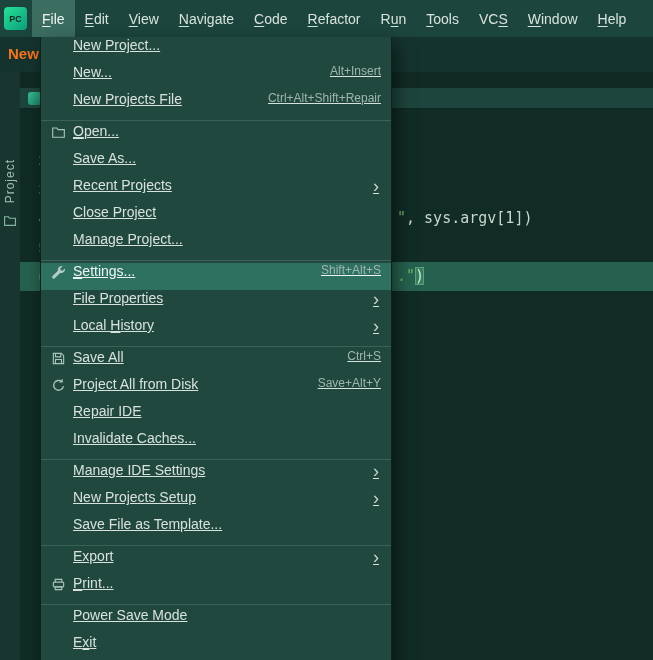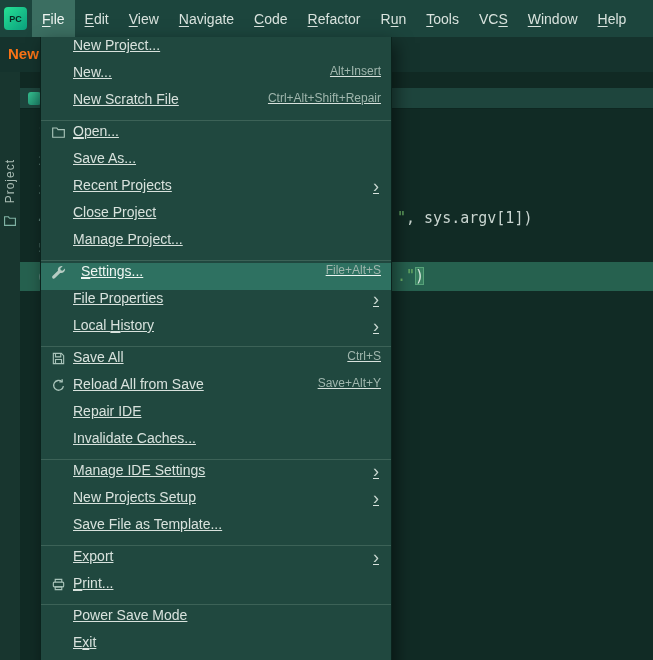--- a/index.html
+++ b/index.html
@@ -46,21 +46,21 @@
                color:#c9d5d0; white-space:pre; }
   .str { color:var(--string,#6db368); }
   .paren-hl { background:rgba(90,180,125,.35); box-shadow:inset 0 0 0 1px #57a279; color:#d4e4da; }
 
   
   .dropdown { position:absolute; top:37px; left:40px; width:352px; height:700px;
               background:var(--menu-bg,#20483f); border:1px solid #0b231d; border-top:none;
               box-shadow:4px 6px 16px rgba(0,0,0,.5); z-index:10; }
   .menu-item { height:27px; display:flex; align-items:flex-start; padding:0 10px 0 8px;
                font-size:14px; color:#d8e2dd; cursor:default;text-decoration:underline; }
-  .menu-item.selected { background:var(--menu-selection,#2e7161); color:#eef6f2;gap:8px; }
+  .menu-item.selected { background:var(--menu-selection,#2e7161); color:#eef6f2; }
   .mi-icon { width:18px; min-width:18px; height:18px; margin-right:6px;
              display:flex; align-items:center; justify-content:center; }
   .mi-label { white-space:pre; }
   .mi-shortcut { margin-left:auto; font-size:12px; color:#9fb6ad; padding-left:20px; white-space:pre; }
   .mi-arrow { margin-left:auto; font-size:18px; color:#c6d5ce; line-height:1; padding-right:2px; }
   .menu-sep { height:1px; margin:2px 0; background:#3c6257; }
 </style>
 </head>
 <body>
 
@@ -144,21 +144,21 @@
         <span class="mi-icon"></span>
         <span class="mi-label">New Project...</span>
       </div>
       <div class="menu-item">
         <span class="mi-icon"></span>
         <span class="mi-label">New...</span>
         <span class="mi-shortcut">Alt+Insert</span>
       </div>
       <div class="menu-item">
         <span class="mi-icon"></span>
-        <span class="mi-label">New Scratch File</span>
+        <span class="mi-label">New Projects File</span>
         <span class="mi-shortcut">Ctrl+Alt+Shift+Repair</span>
       </div>
       <div class="menu-sep"></div>
       <div class="menu-item">
         <span class="mi-icon">
           <svg width="15" height="15" viewBox="0 0 16 16" fill="none" stroke="#a9c4ba" stroke-width="1.2">
             <path d="M1.8 13V3.2h4.4l1.3 1.7h6.7V13z"></path>
           </svg>
         </span>
         <span class="mi-label"><span class="mn">O</span>pen...</span>
@@ -181,21 +181,21 @@
         <span class="mi-label">Manage Project...</span>
       </div>
       <div class="menu-sep"></div>
       <div class="menu-item selected">
         <span class="mi-icon">
           <svg width="15" height="15" viewBox="0 0 16 16" fill="#b6ccc3">
             <path d="M15 4.6a4 4 0 0 1-5.2 3.8L4 14.2a1.7 1.7 0 0 1-2.4-2.4l5.8-5.8A4 4 0 0 1 11.2 1c.4 0 .8.1 1.2.2L9.9 3.7l.5 2 2 .5 2.5-2.5c.1.3.1.6.1.9z"></path>
           </svg>
         </span>
         <span class="mi-label"><span class="mn">S</span>ettings...</span>
-        <span class="mi-shortcut">File+Alt+S</span>
+        <span class="mi-shortcut">Shift+Alt+S</span>
       </div>
       <div class="menu-item">
         <span class="mi-icon"></span>
         <span class="mi-label">File Properties</span>
         <span class="mi-arrow">›</span>
       </div>
       <div class="menu-item">
         <span class="mi-icon"></span>
         <span class="mi-label">Local <span class="mn">H</span>istory</span>
         <span class="mi-arrow">›</span>
@@ -212,21 +212,21 @@
         <span class="mi-label">Save All</span>
         <span class="mi-shortcut">Ctrl+S</span>
       </div>
       <div class="menu-item">
         <span class="mi-icon">
           <svg width="15" height="15" viewBox="0 0 16 16" fill="none" stroke="#a9c4ba" stroke-width="1.4">
             <path d="M13.2 8.6A5.2 5.2 0 1 1 11.6 4"></path>
             <path d="M11.9 1.2v3h-3"></path>
           </svg>
         </span>
-        <span class="mi-label">Reload All from Save</span>
+        <span class="mi-label">Project All from Disk</span>
         <span class="mi-shortcut">Save+Alt+Y</span>
       </div>
       <div class="menu-item">
         <span class="mi-icon"></span>
         <span class="mi-label">Repair IDE</span>
       </div>
       <div class="menu-item">
         <span class="mi-icon"></span>
         <span class="mi-label">Invalidate Caches...</span>
       </div>

